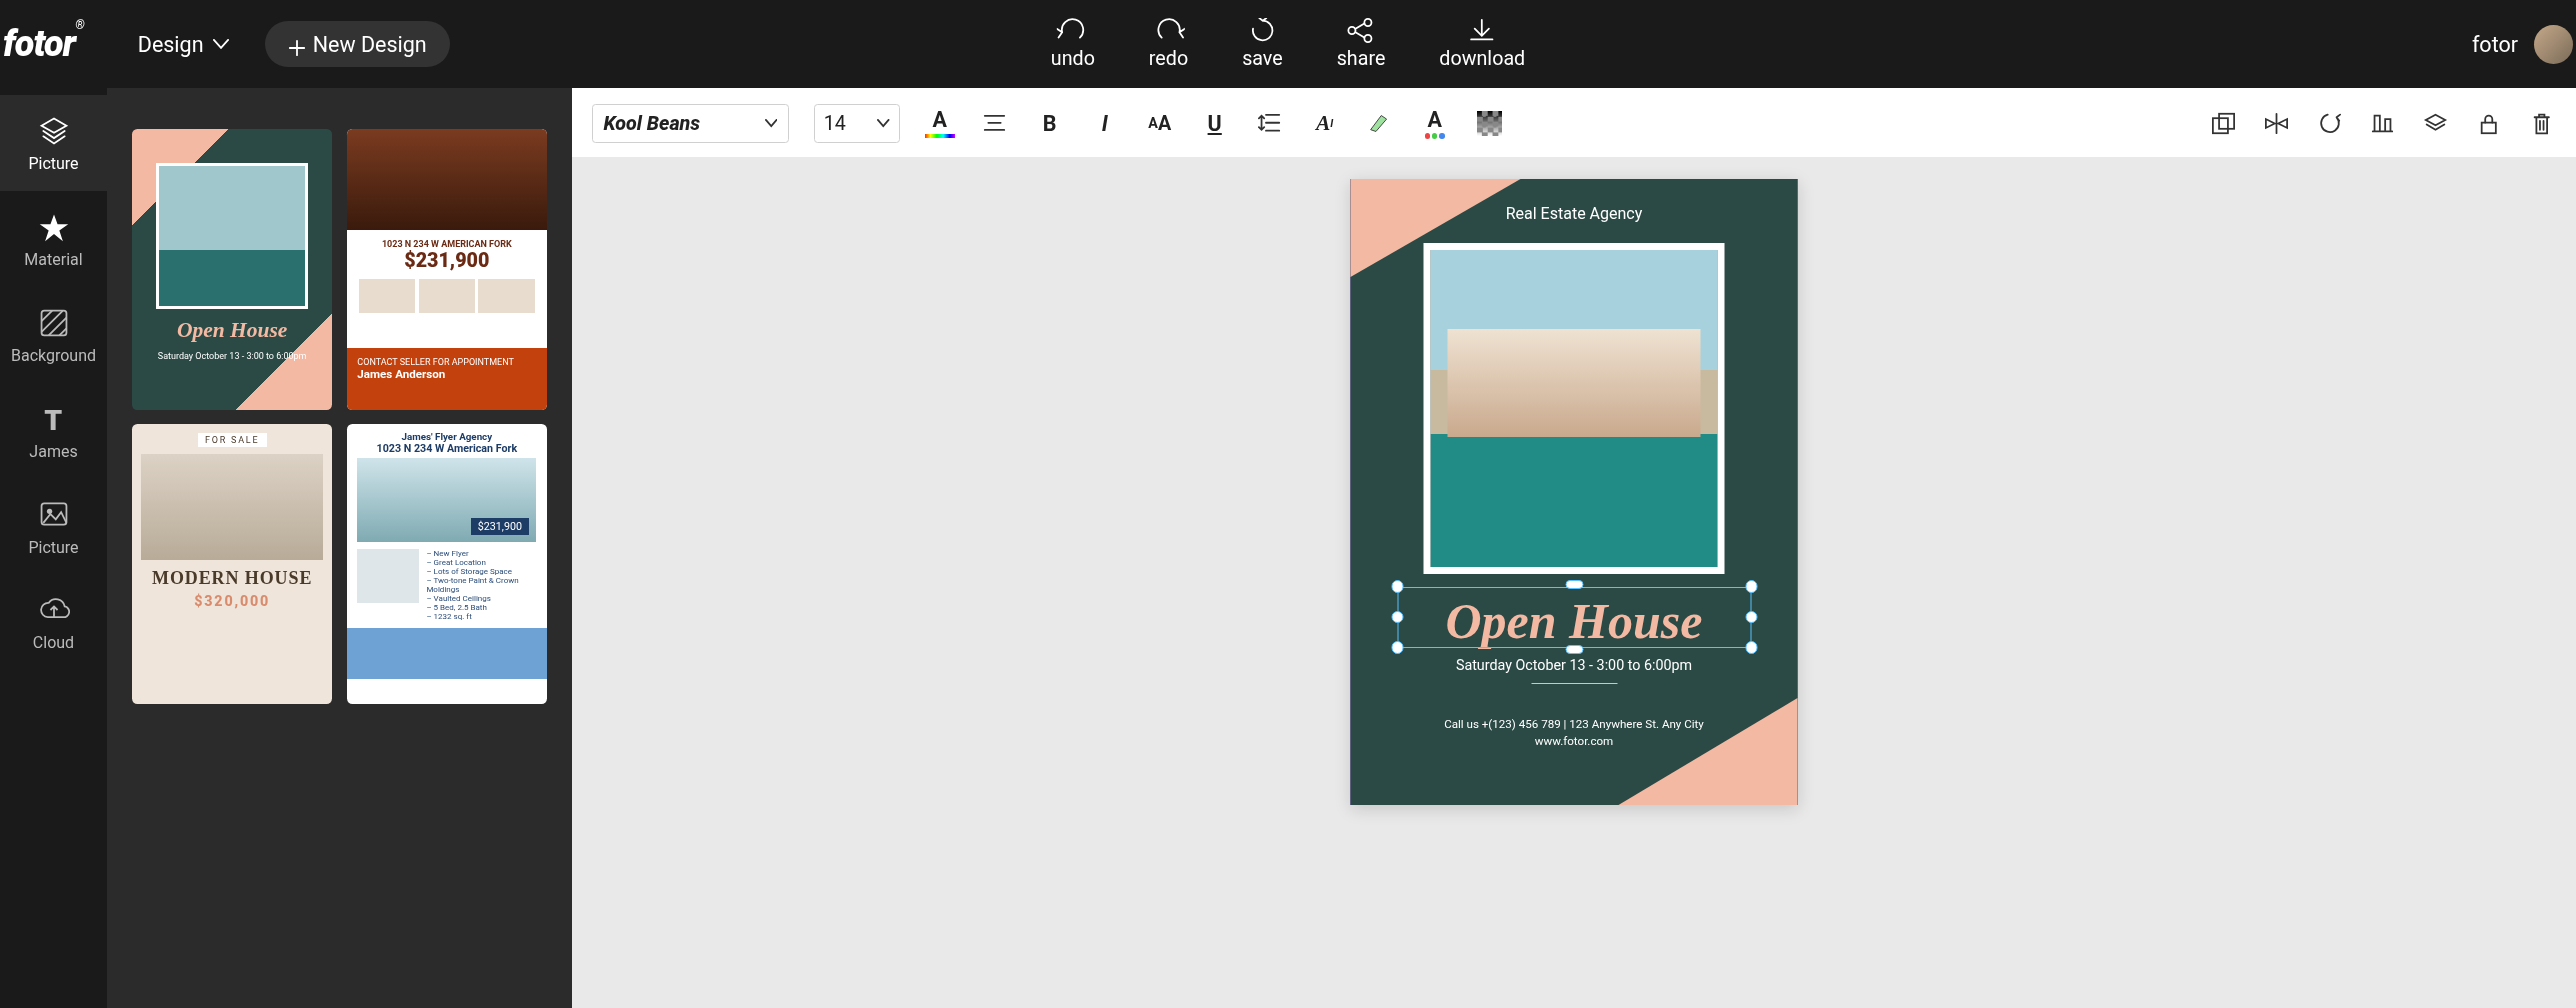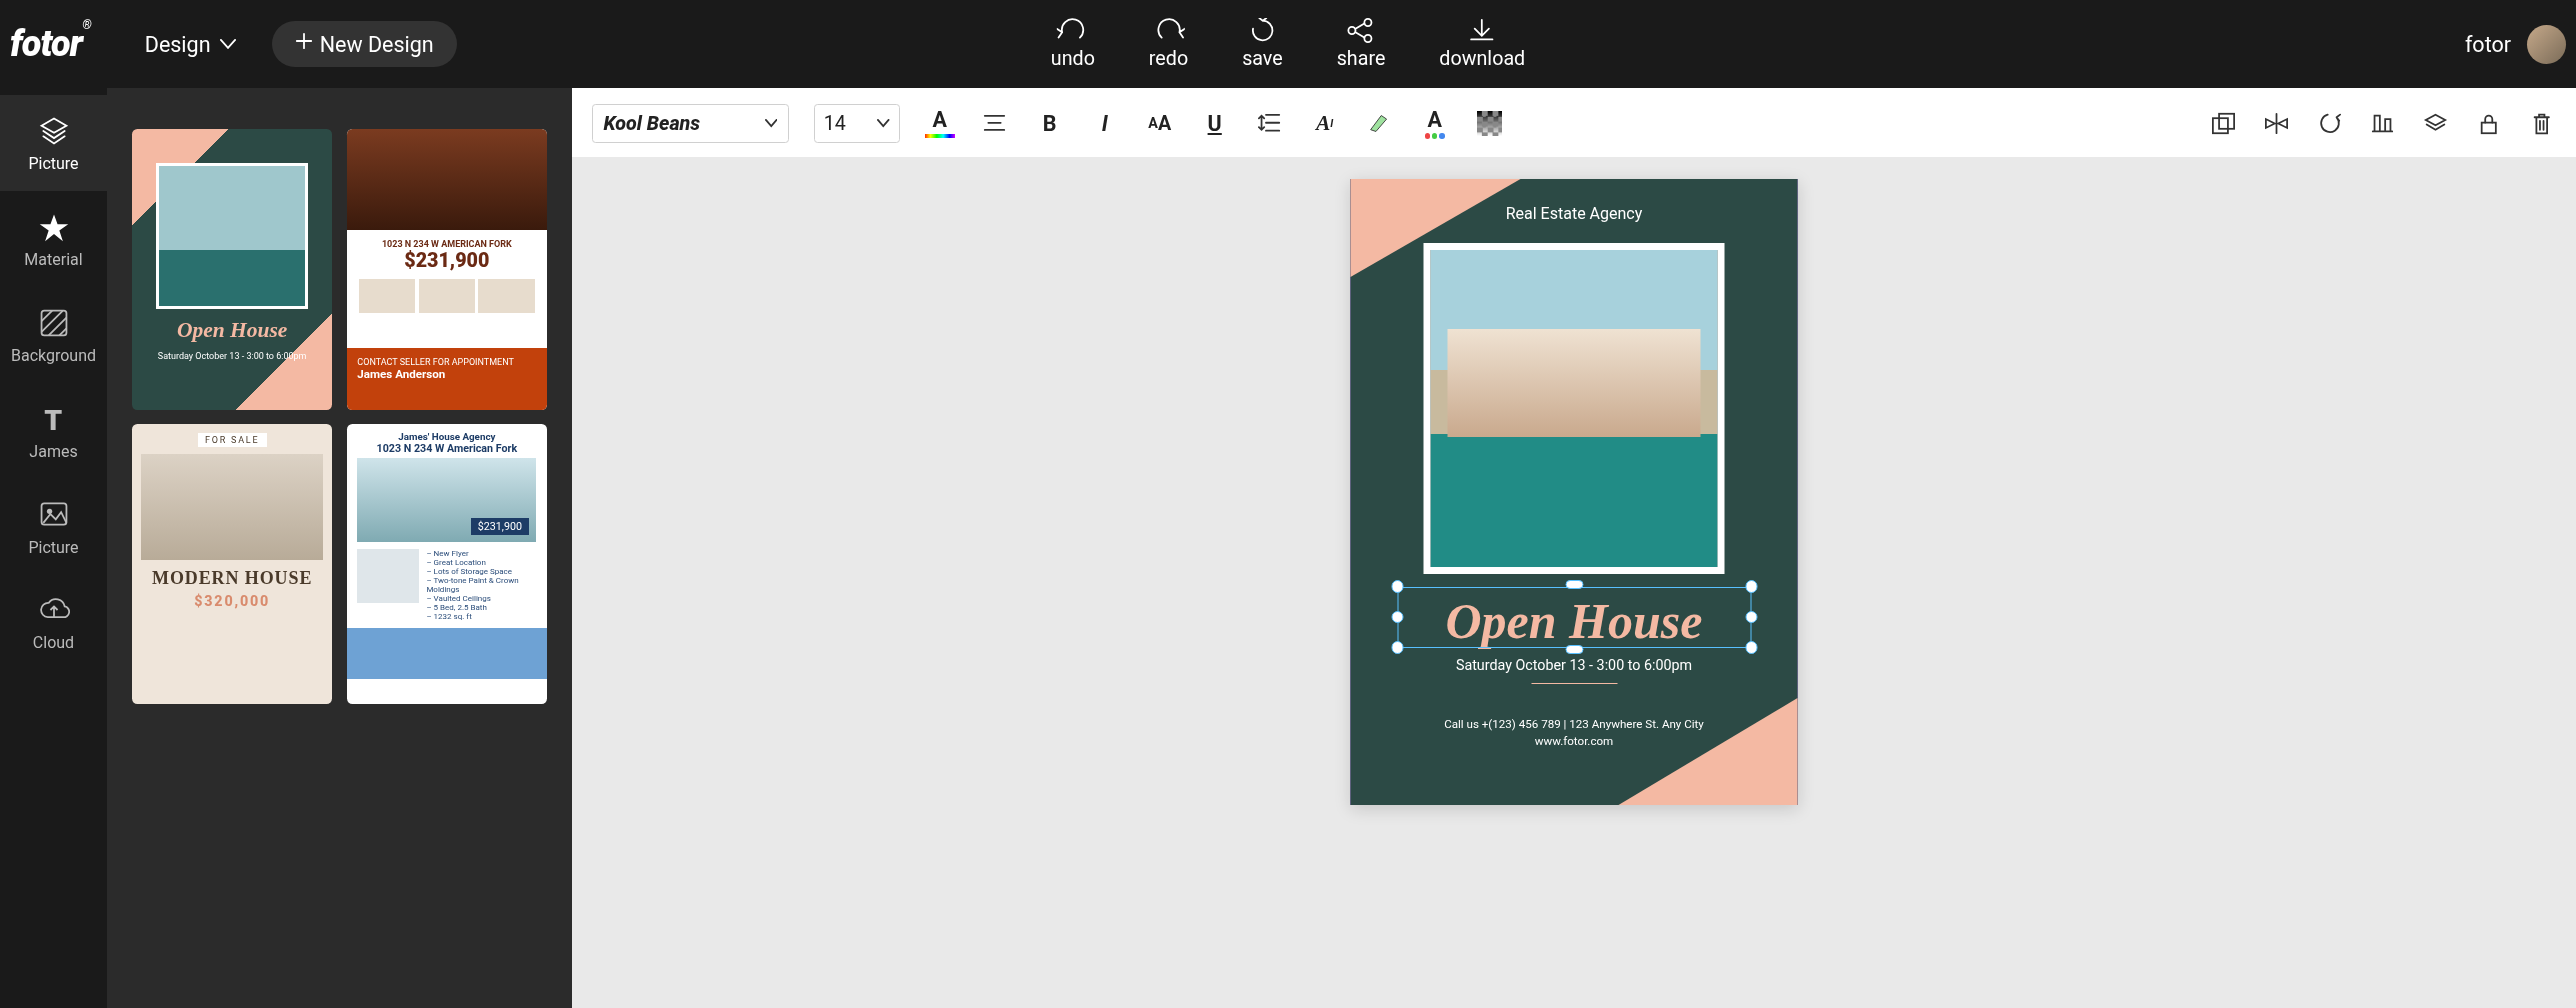--- a/index.html
+++ b/index.html
@@ -1,23 +1,23 @@
 <!DOCTYPE html>
 <html style="font-size:14.3px"><head>
   <meta charset="utf-8">
   <style>
     * { margin:0; padding:0; box-sizing:border-box; font-family:-apple-system,BlinkMacSystemFont,Segoe UI,Roboto,Helvetica,Arial,sans-serif; }
     body { background:#1a1a1a; width:2576px; height:1009px; overflow:hidden; transform-origin:0 0; position:relative; color:#fff; }
 
     
-    #topbar { position:relative; height:88px; background:#1a1a1a; display:flex; align-items:center; padding:0 10px; }
+    #topbar { position:relative; height:88px; background:#1a1a1a; display:flex; align-items:center; padding:0 3px; }
     #logo   { font-weight:900; font-style:italic; font-size:36px; letter-spacing:-0.9px; }
     #logo sup { font-size:12.5px; font-weight:400; position:relative; top:-14.3px; }
     .design-drop { margin-left:54px; font-size:21.5px; display:flex; align-items:center; gap:9px; cursor:pointer; }
-    .new-design  { margin-left:36px; background:#333; border-radius:894px; padding:10.7px 23px; font-size:21.5px; display:flex; align-items:flex-start; gap:7.2px; cursor:pointer; }
+    .new-design  { margin-left:36px; background:#333; border-radius:894px; padding:10.7px 23px; font-size:21.5px; display:flex; align-items:flex-end; gap:7.2px; cursor:pointer; }
     .top-actions { position:absolute; left:50%; top:0; transform:translateX(-50%); height:100%; display:flex; align-items:center; gap:54px; }
     .top-action  { font-size:19.7px; text-align:center; cursor:pointer; }
     .top-action svg { width:32px; height:25px; display:block; margin:0 auto 3.6px; }
     #user-area   { margin-left:auto; display:flex; align-items:center; gap:16px; font-size:21.5px; }
     .avatar      { width:39px; height:39px; border-radius:50%; background:linear-gradient(135deg,#c6a98a,#7a6b58); }
 
     
     #leftrail { position:absolute; left:0; top:88px; bottom:0; width:107px; background:#1a1a1a; display:flex; flex-direction:column; align-items:center; padding-top:7.2px; }
     .rail-item { width:100%; padding:19.7px 0 18px; text-align:center; font-size:16px; color:#bbb; cursor:pointer; }
     .rail-item.active { background:#2b2b2b; color:#fff; }
@@ -233,21 +233,21 @@
       </div>
     </div>
     <div class="tpl tpl3">
       <span class="badge">FOR SALE</span>
       <div class="photo"></div>
       <div class="title">MODERN HOUSE</div>
       <div class="price">$320,000</div>
     </div>
     <div class="tpl tpl4">
       <div class="hdr">
-        <div>James' House Agency</div>
+        <div>James' Flyer Agency</div>
         <div style="font-size:10.7px">1023 N 234 W American Fork</div>
       </div>
       <div class="hero">
           <span class="ptag">$231,900</span>
         </div>
       <div class="row">
         <div class="thumb"></div>
         <ul id="tpl4-feat">
             <li>New Flyer</li>
             <li>Great Location</li>

